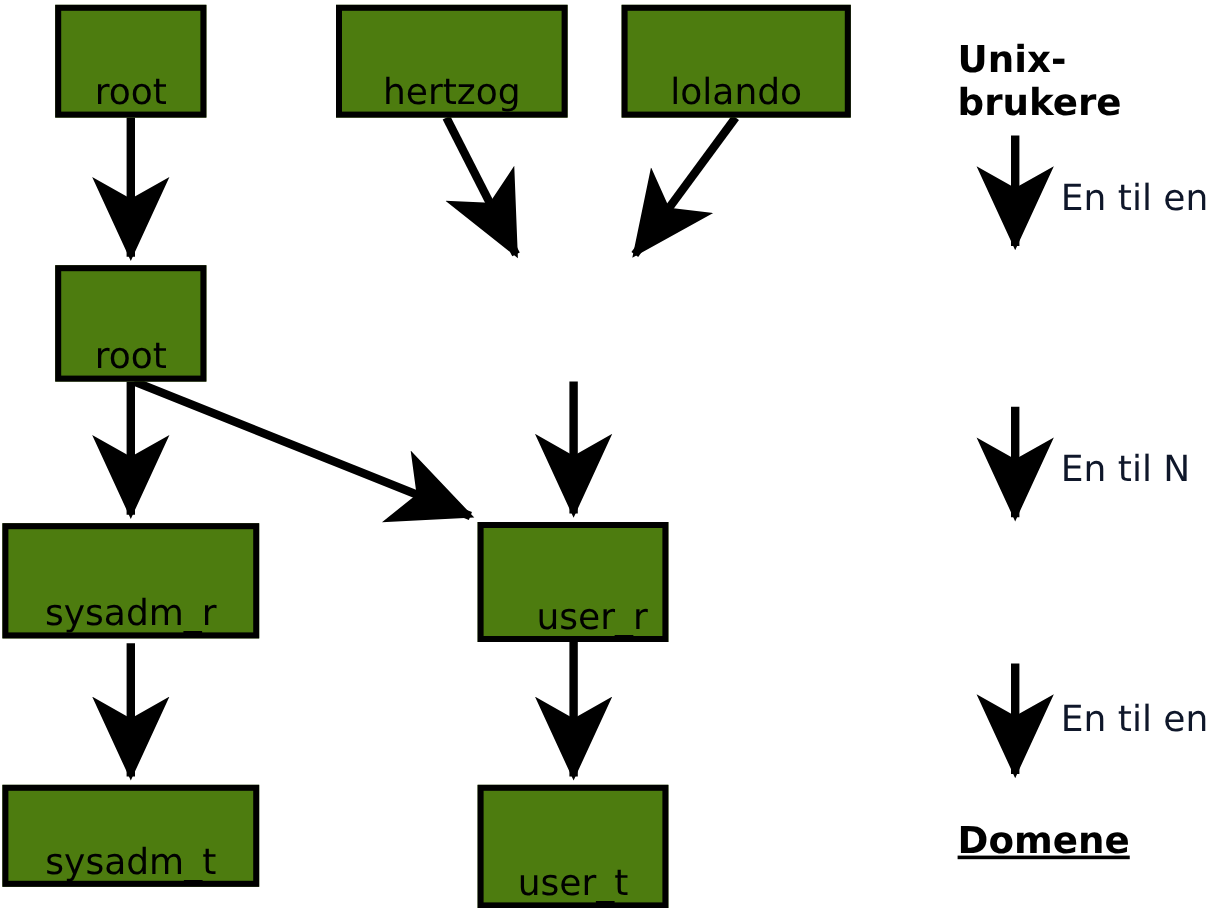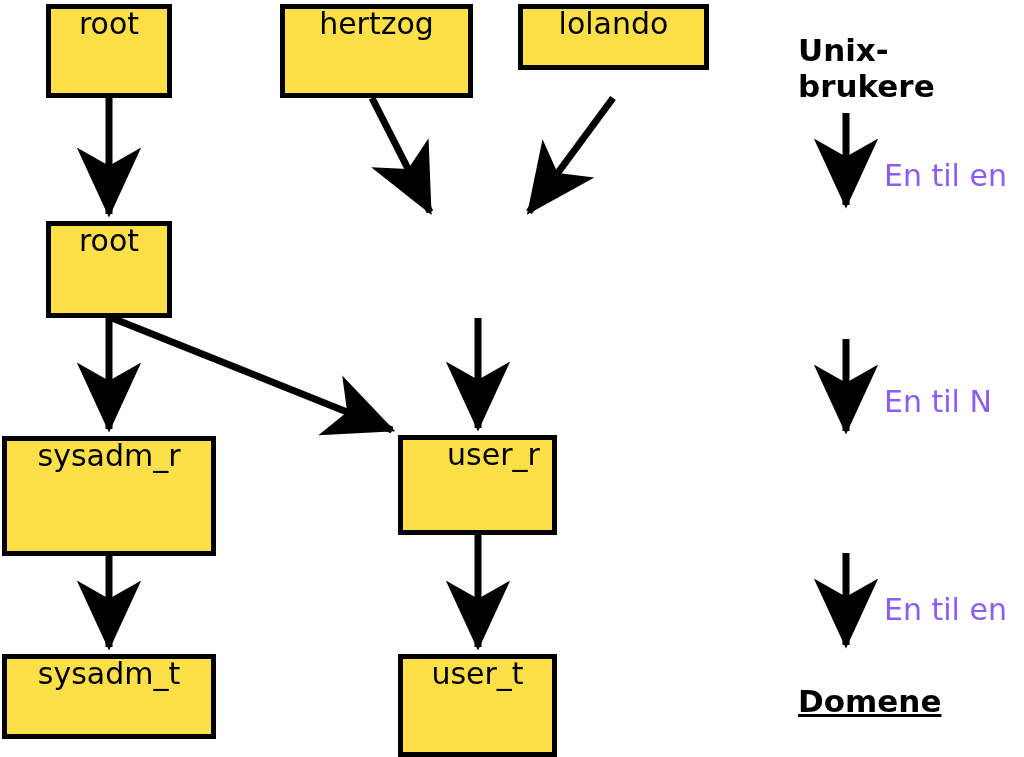--- a/index.html
+++ b/index.html
@@ -18,24 +18,24 @@
   svg.layer {
     position: absolute;
     left: 0;
     top: 0;
     width: 1024px;
     height: 757px;
   }
   .node-box {
     position: absolute;
     box-sizing: border-box;
-    background: #fde047;
+    background: #4d7c0f;
     border: 5px solid #000000;
     display: flex;
-    align-items: flex-start;
+    align-items: flex-end;
     justify-content: center;
     z-index: 3;
   }
   .node-label {
     font-family: "DejaVu Sans", "Liberation Sans", sans-serif;
     font-size: 30px;
     font-weight: 400;
     color: #000000;
     line-height: 1;
     white-space: nowrap;
@@ -49,25 +49,24 @@
     line-height: 1.16;
     white-space: pre-line;
     z-index: 4;
     margin-left: 12px;
   }
   .legend-edge-label {
     position: absolute;
     font-family: "DejaVu Sans", "Liberation Sans", sans-serif;
     font-size: 30px;
     font-weight: 400;
-    color: #8b5cf6;
+    color: #0f172a;
     line-height: 1;
     white-space: nowrap;
     z-index: 4;
-    margin-top: 10px;
   }
 </style>
 </head>
 <body>
 
 <div id="canvas">
 
   <svg class="layer" viewBox="0 0 1024 757" xmlns="http://www.w3.org/2000/svg">
     <defs>
       <marker id="arrowhead" markerWidth="12" markerHeight="12" refX="9.5" refY="5" orient="auto" markerUnits="strokeWidth">
@@ -97,30 +96,30 @@
   </svg>
 
   <div class="node-box" style="left:46px; top:4px; width:126px; height:94px;">
     <span class="node-label">root</span>
   </div>
 
   <div class="node-box" style="left:280px; top:4px; width:193px; height:94px;">
     <span class="node-label">hertzog</span>
   </div>
 
-  <div class="node-box" style="left:518px; top:4px; width:191px; height:66px;">
+  <div class="node-box" style="left:518px; top:4px; width:191px; height:94px;">
     <span class="node-label">lolando</span>
   </div>
 
   <div class="node-box" style="left:46px; top:221px; width:126px; height:97px;">
     <span class="node-label">root</span>
   </div>
 
 
-  <div class="node-box" style="left:2px; top:436px; width:214px; height:120px;">
+  <div class="node-box" style="left:2px; top:436px; width:214px; height:96px;">
     <span class="node-label">sysadm_r</span>
   </div>
 
   <div class="node-box" style="left:398px; top:435px; width:159px; height:100px;padding-left:32px;">
     <span class="node-label">user_r</span>
   </div>
 
   <div class="node-box" style="left:2px; top:654px; width:214px; height:85px;">
     <span class="node-label">sysadm_t</span>
   </div>

